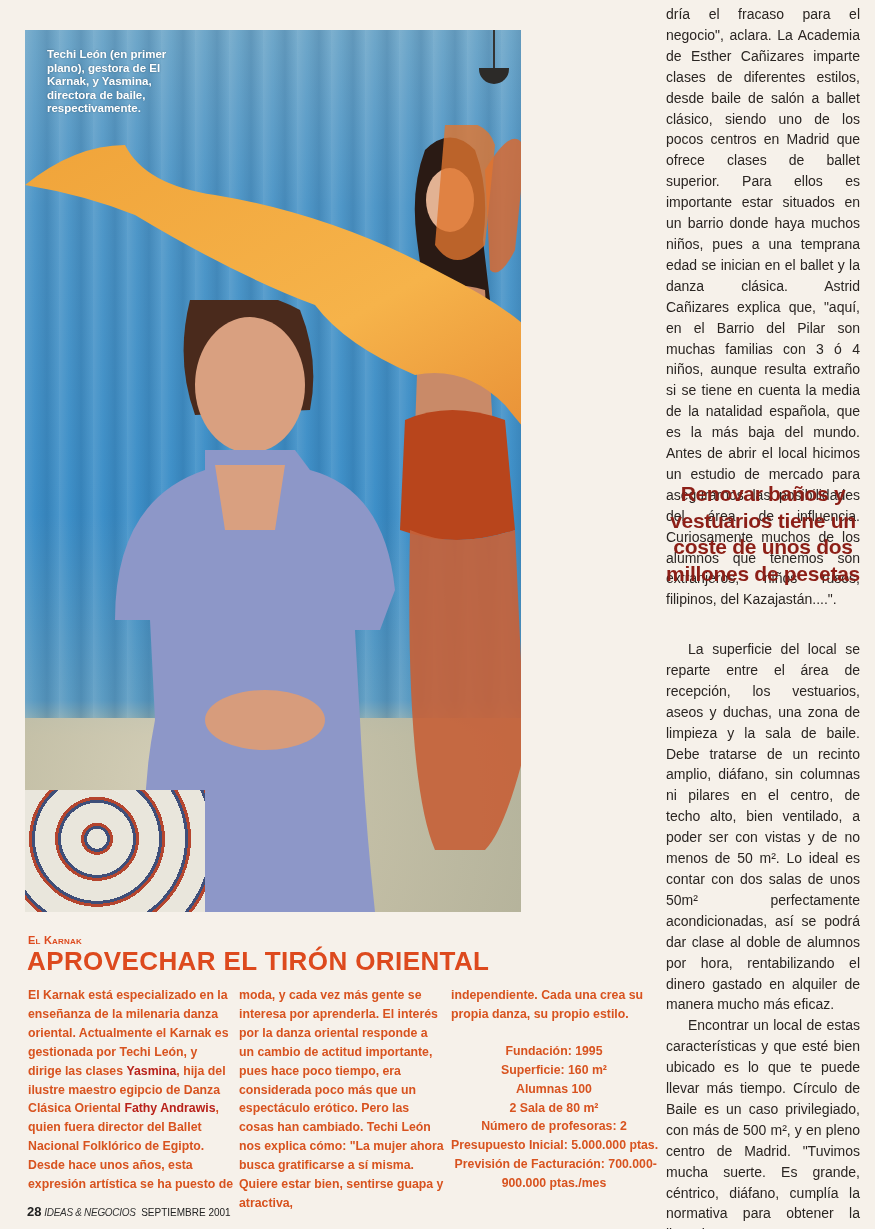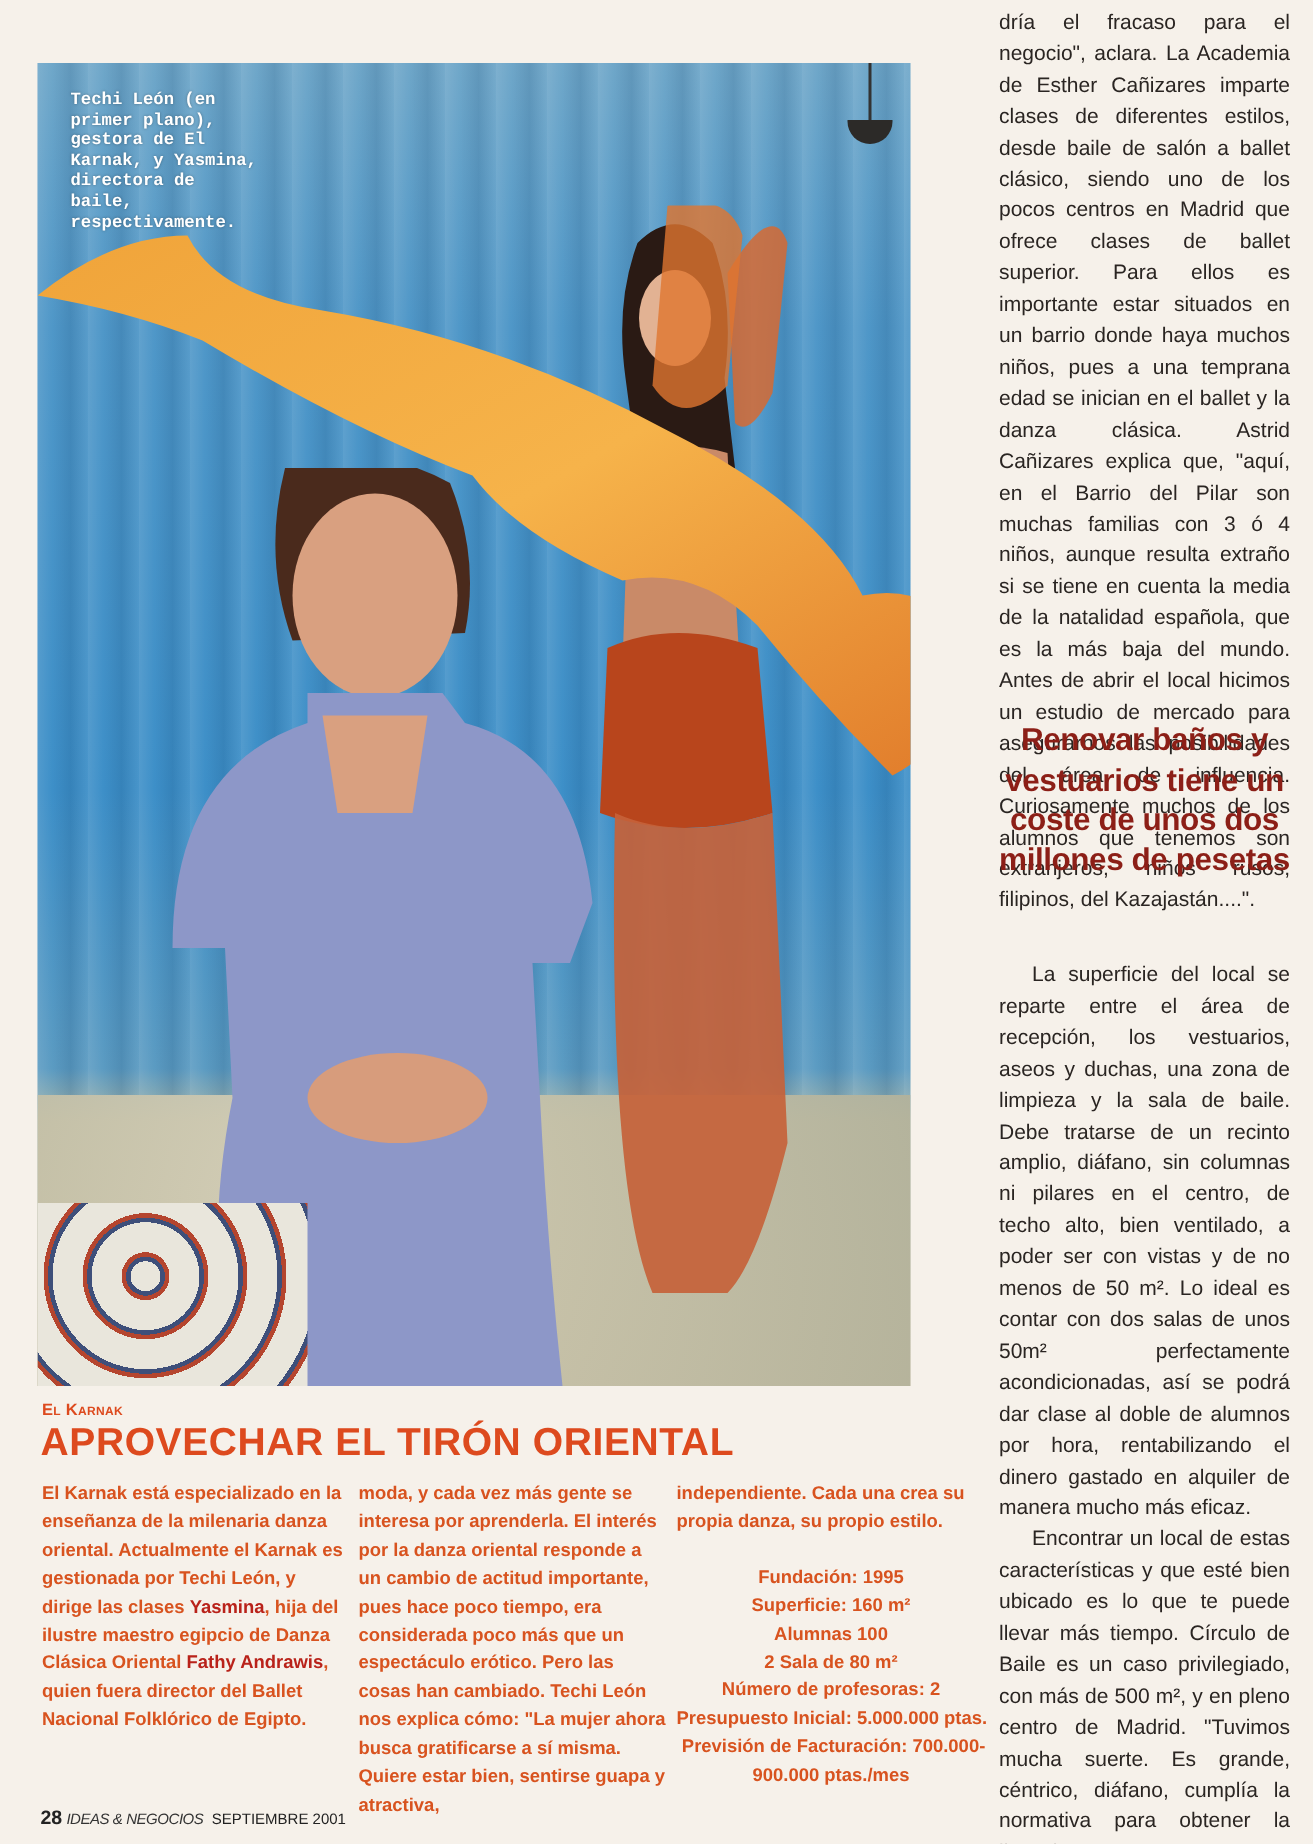--- a/index.html
+++ b/index.html
@@ -2,24 +2,23 @@
 <html><head>
   <meta charset="utf-8">
   <style>
     html, body { margin: 0; padding: 0; }
     body {
       width: 875px; height: 1229px; position: relative; overflow: hidden;
       background: #f6f1ea;
       font-family: "Liberation Sans", sans-serif;
     }
     .photo {
-      position: absolute; left: 25px; top: 42px; width: 582px; height: 882px;
+      position: absolute; left: 25px; top: 30px; width: 496px; height: 882px;
       overflow: hidden;
       background: linear-gradient(180deg, #6fa7c9 0%, #4f97c8 20%, #3d8fc8 55%, #5b9bc2 76%, #a7b5a8 80%, #c7c2ac 100%);
-      font-family: Liberation Mono, monospace;
     }
     .curtain-folds {
       position: absolute; left: 0; top: 0; width: 100%; height: 78%;
       background: repeating-linear-gradient(90deg, rgba(255,255,255,0.10) 0px, rgba(255,255,255,0.0) 10px, rgba(0,40,80,0.12) 22px, rgba(255,255,255,0.06) 34px);
     }
     .floor {
       position: absolute; left: 0; top: 78%; width: 100%; height: 22%;
       background: radial-gradient(circle at 30% 30%, #d7d0b8 0, #c8c2a8 40%, #b4b29a 100%);
       opacity: 0.9;
     }
@@ -134,20 +133,21 @@
 <div class="rightcol sec2" style="position:absolute;">
   <p class="indent">La superficie del local se reparte entre el área de recepción, los vestuarios, aseos y duchas, una zona de limpieza y la sala de baile. Debe tratarse de un recinto amplio, diáfano, sin columnas ni pilares en el centro, de techo alto, bien ventilado, a poder ser con vistas y de no menos de 50 m². Lo ideal es contar con dos salas de unos 50m² perfectamente acondicionadas, así se podrá dar clase al doble de alumnos por hora, rentabilizando el dinero gastado en alquiler de manera mucho más eficaz.</p>
   <p class="indent"><span>Encontrar un local de estas características y que esté bien ubicado es lo que te puede llevar más tiempo. Círculo de Baile es un caso privilegiado, con más de 500 m², y en pleno centro de Madrid. "Tuvimos mucha suerte. Es grande, céntrico, diáfano, cumplía la normativa para obtener la licencia y no era excesivamente caro. Al ser tan céntrico viene gente de toda la ciudad", reconoce </span></p>
 </div>
 
 <div class="kicker">El Karnak</div>
 <div class="headline">APROVECHAR EL TIRÓN ORIENTAL</div>
 
 <div class="box" style="left:28px;">
   <p><span>El Karnak está especializado en la enseñanza de la milenaria danza oriental. Actualmente el Karnak es gestionada por Techi León, y dirige las clases </span><b>Yasmina</b><span>, hija del ilustre maestro egipcio de Danza Clásica Oriental </span><b>Fathy Andrawis</b><span>, quien fuera director del Ballet Nacional Folklórico de Egipto.</span></p>
+  <p>Desde hace unos años, esta expresión artística se ha puesto de</p>
 </div>
 
 <div class="box" style="left:239px;">
   <p>moda, y cada vez más gente se interesa por aprenderla. El interés por la danza oriental responde a un cambio de actitud importante, pues hace poco tiempo, era considerada poco más que un espectáculo erótico. Pero las cosas han cambiado. Techi León nos explica cómo: "La mujer ahora busca gratificarse a sí misma. Quiere estar bien, sentirse guapa y atractiva,</p>
 </div>
 
 <div class="box" style="left:451px;">
   <p>independiente. Cada una crea su propia danza, su propio estilo.</p>
   <div class="facts">
     <div>Fundación: 1995</div>

